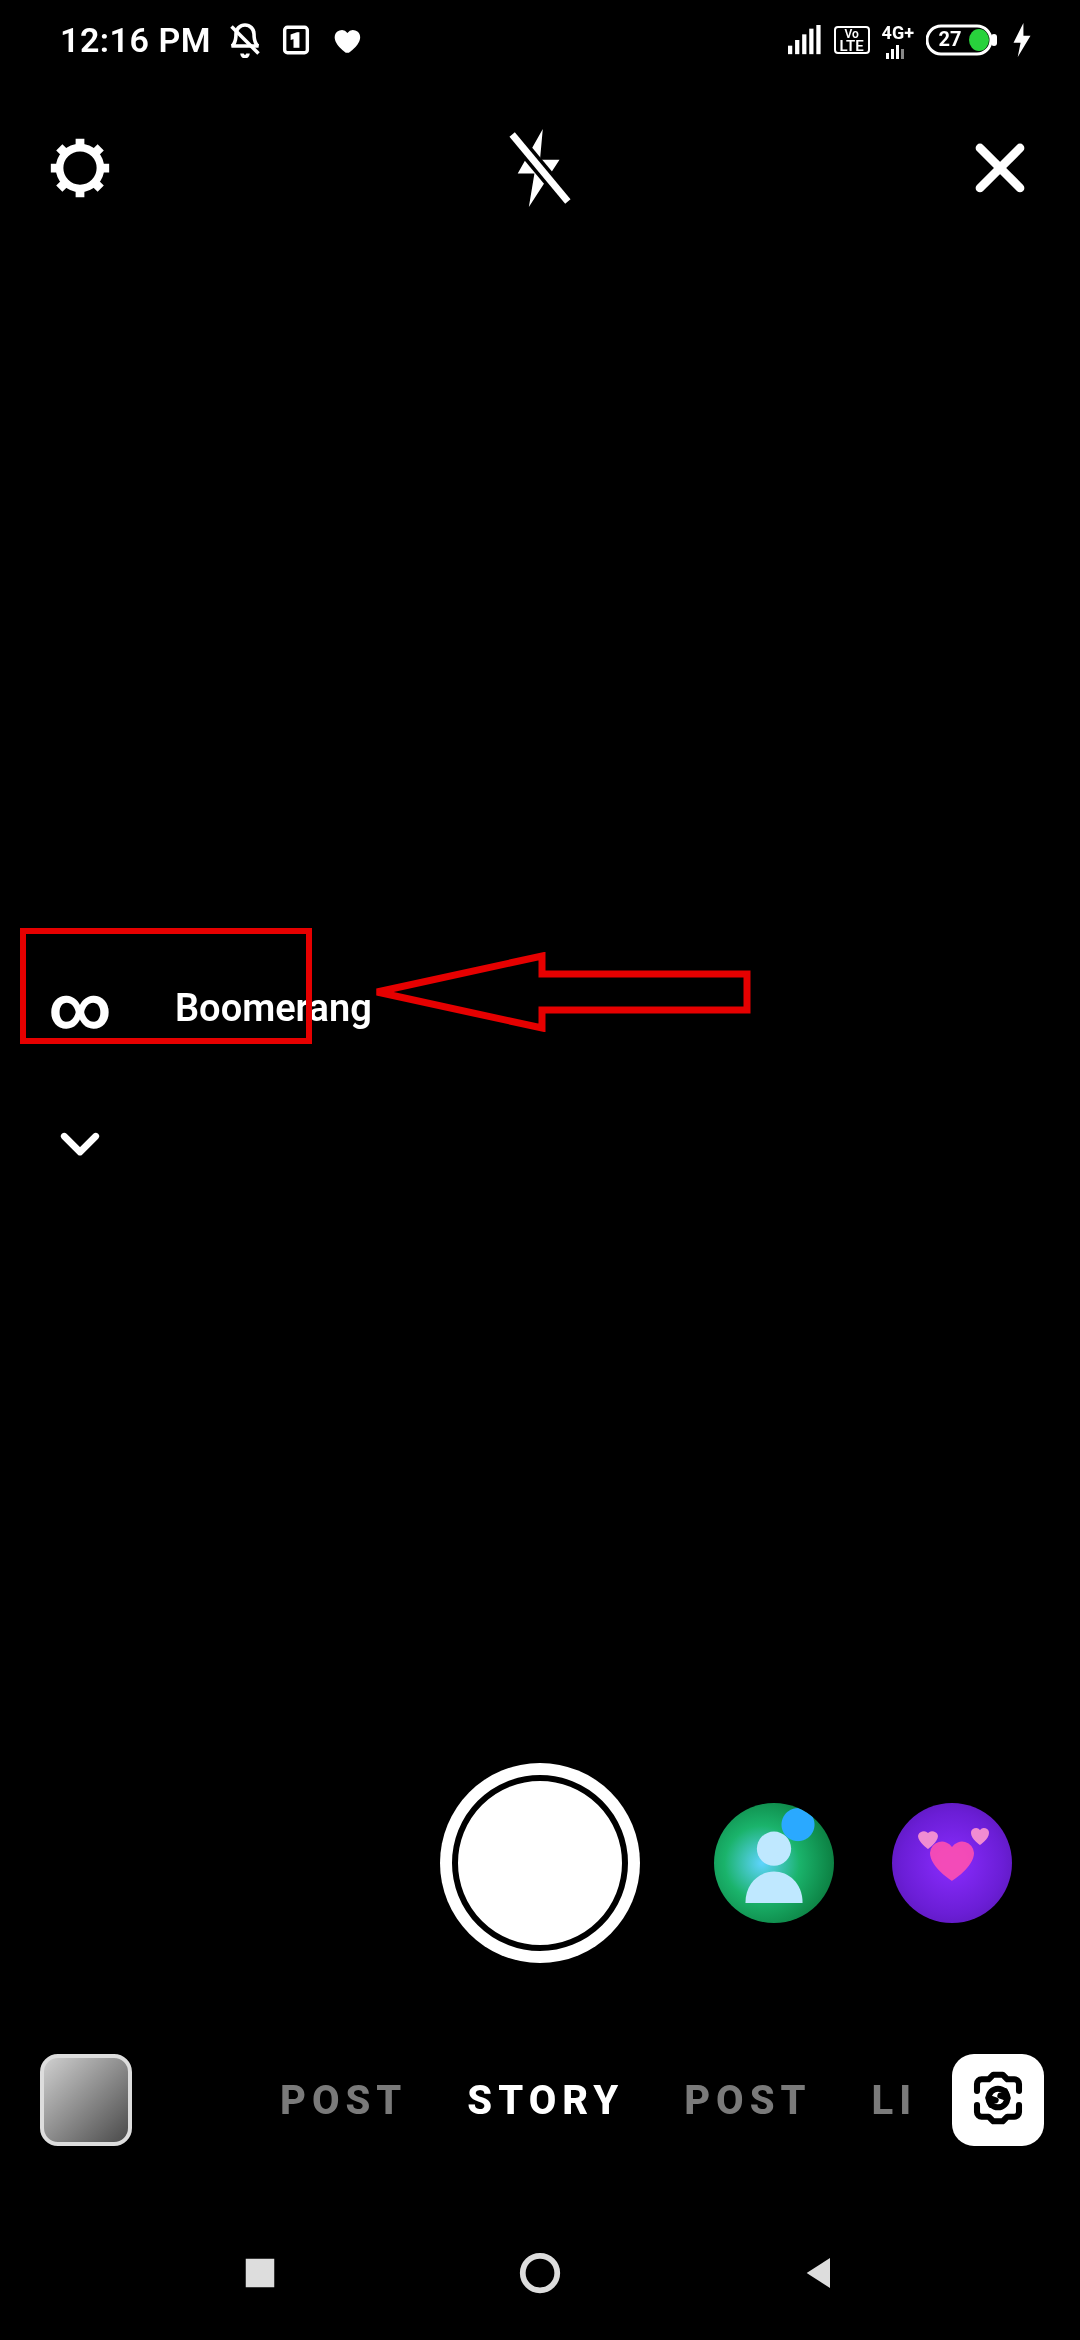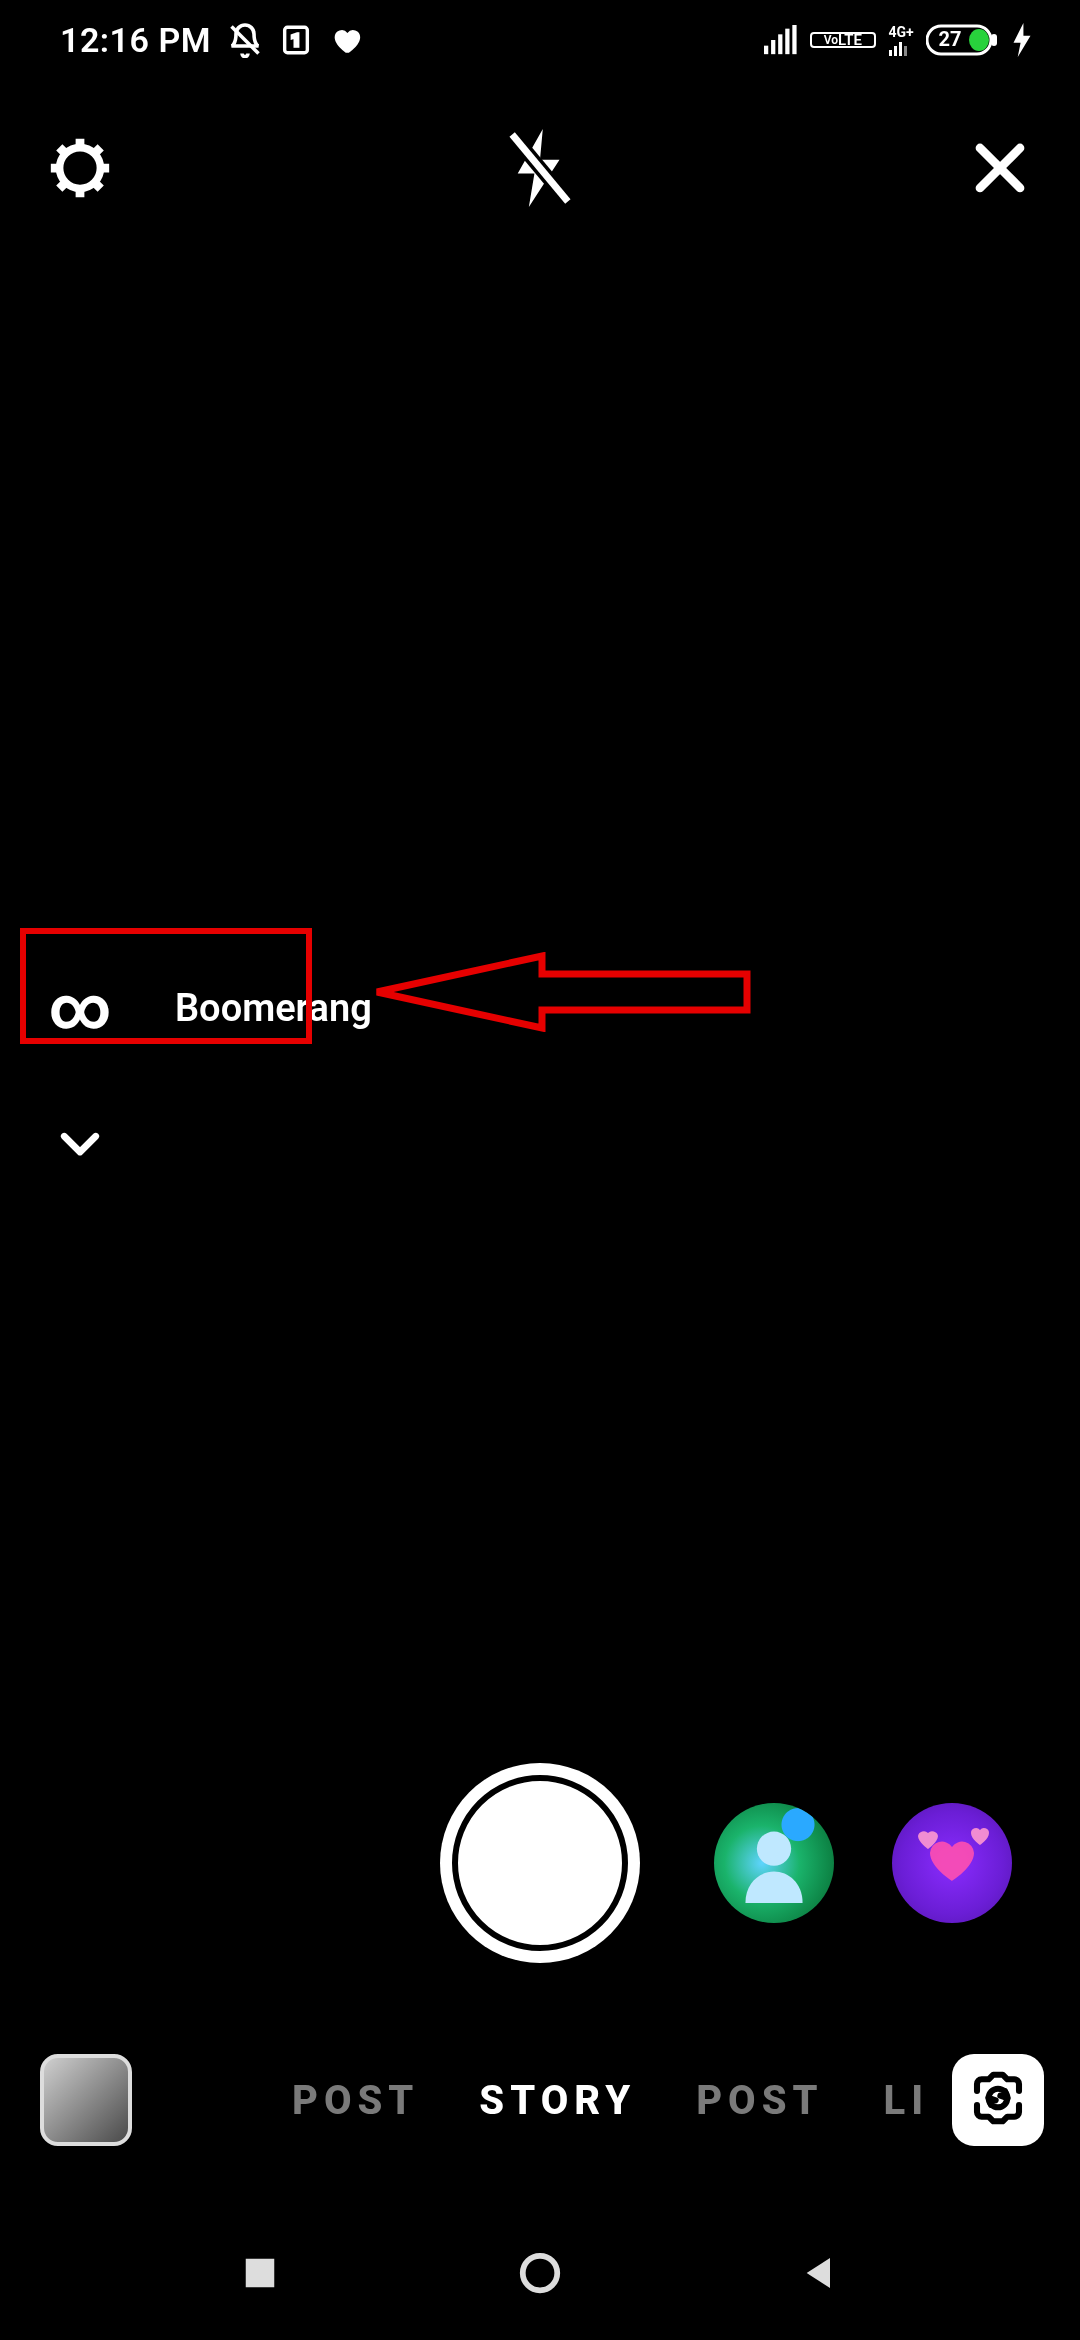--- a/index.html
+++ b/index.html
@@ -146,21 +146,21 @@
     left: 40px;
     width: 92px; height: 92px;
     border-radius: 18px;
     border: 4px solid #ddd;
     background:
       linear-gradient(135deg, #cfcfcf 0%, #9a9a9a 40%, #4a4a4a 100%);
     overflow: hidden;
   }
   .modes {
     position: absolute;
-    left: 292px;
+    left: 280px;
     display: flex;
     align-items: center;
     gap: 60px;
     font-size: 40px;
     font-weight: 800;
     letter-spacing: 6px;
   }
   .mode { color: #7a7a7a; }
   .mode.active { color: #fff; }
   .mode.cut { width: 40px; overflow: hidden; white-space: nowrap; }
@@ -213,25 +213,25 @@
   <div class="status-right">
     <span class="sbicon">
       <svg width="34" height="30" viewBox="0 0 24 20">
         <rect x="0" y="14" width="3" height="6" fill="#fff"></rect>
         <rect x="5" y="10" width="3" height="10" fill="#fff"></rect>
         <rect x="10" y="6" width="3" height="14" fill="#fff"></rect>
         <rect x="15" y="2" width="3" height="18" fill="#fff"></rect>
         <rect x="20" y="-2" width="3" height="22" fill="#fff"></rect>
       </svg>
     </span>
-    <span class="sbicon" style="border:2px solid #fff;border-radius:4px;padding:0 12px;font-size:16px;line-height:18px;">
+    <span class="sbicon" style="border:2px solid #fff;border-radius:4px;padding:0 4px;font-size:16px;line-height:18px;flex-direction:column;">
       <span style="display:block;font-size:12px;line-height:12px;">Vo</span>
       <span style="display:block;font-size:15px;line-height:12px;">LTE</span>
     </span>
-    <span class="sbicon" style="font-size:14px;font-weight:700;display:flex;flex-direction:column;align-items:center;">
+    <span class="sbicon" style="font-size:18px;font-weight:700;display:flex;flex-direction:column;align-items:center;">
       <span>4G+</span>
       <svg width="26" height="16" viewBox="0 0 24 16">
         <rect x="0" y="10" width="3" height="6" fill="#fff"></rect>
         <rect x="5" y="6" width="3" height="10" fill="#fff"></rect>
         <rect x="10" y="2" width="3" height="14" fill="#fff"></rect>
         <rect x="15" y="6" width="3" height="10" fill="#888"></rect>
       </svg>
     </span>
     <span class="sbicon">
       <svg width="74" height="34" viewBox="0 0 74 34">

